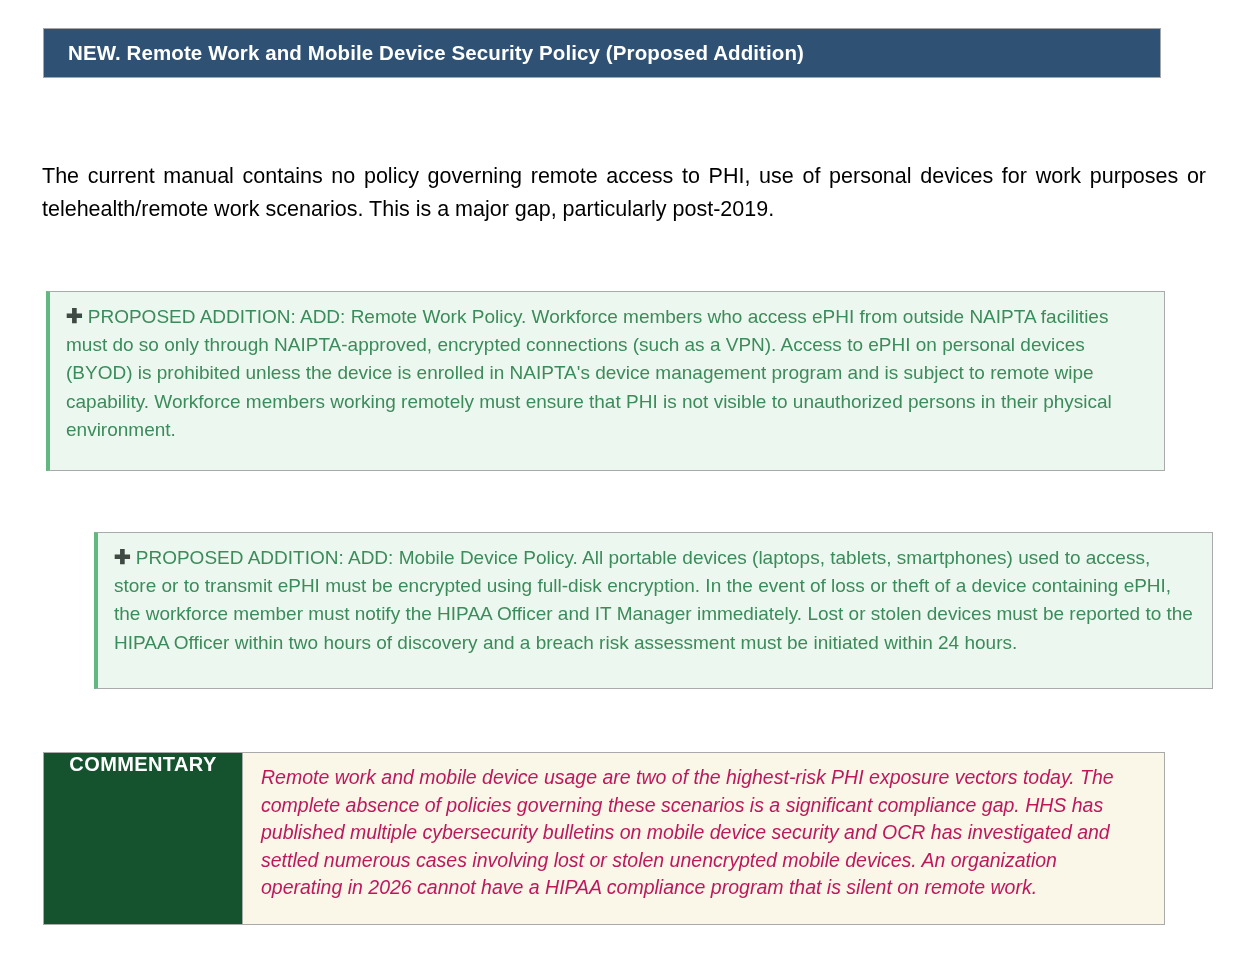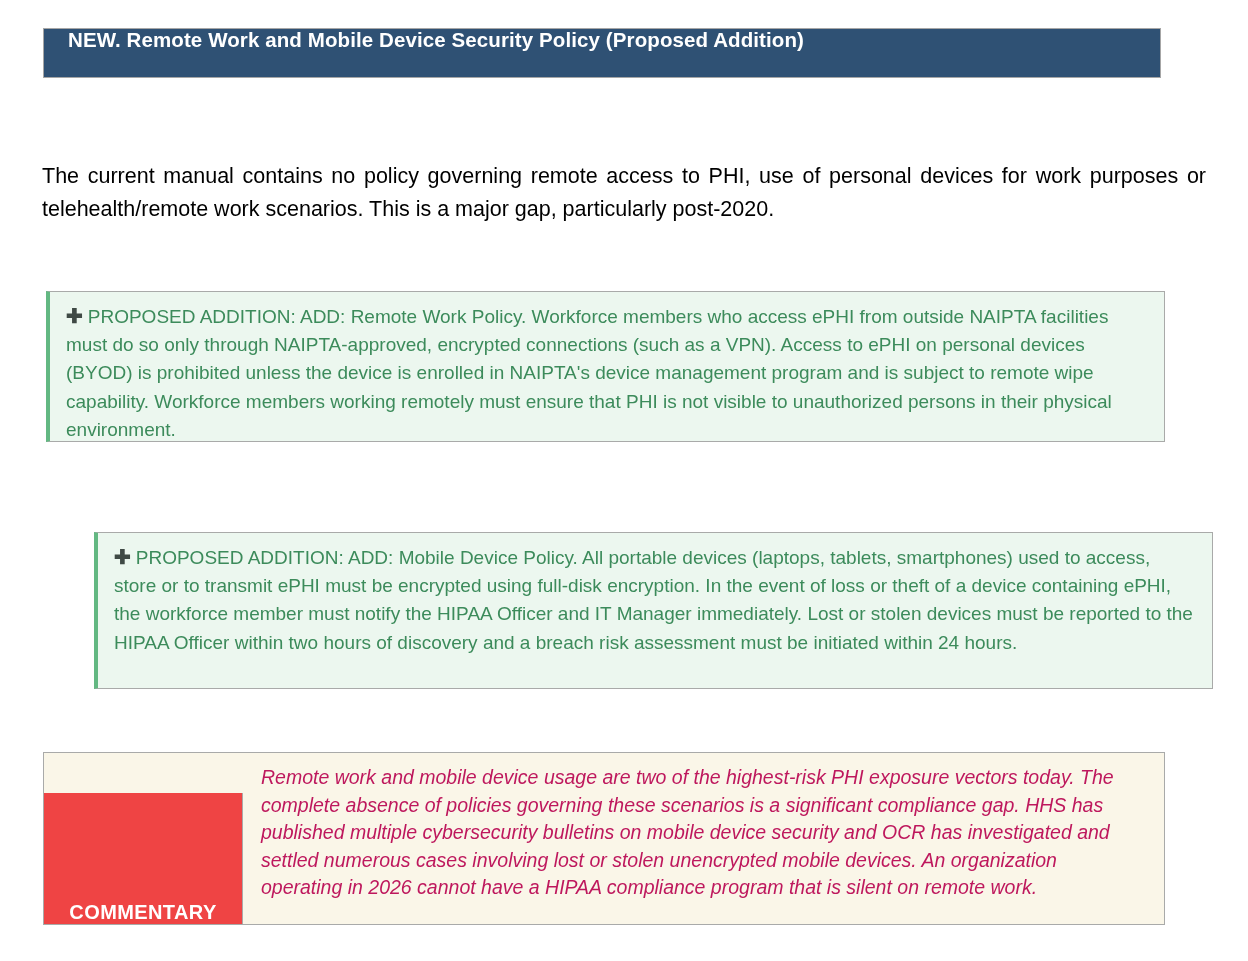--- a/index.html
+++ b/index.html
@@ -24,20 +24,21 @@
   .section-header {
     position: absolute;
     left: 43px;
     top: 28px;
     width: 1118px;
     height: 50px;
     background: #2f5174;
     border: 1px solid #a6a6a6;
     box-sizing: border-box;
     display: flex;
+    align-items: center;
   }
   .section-header .title {
     color: #ffffff;
     font-size: 20.5px;
     font-weight: bold;
     letter-spacing: 0.1px;
     padding-left: 24px;
     line-height: 1.1;
     white-space: nowrap;
   }
@@ -70,45 +71,44 @@
     color: #3c8b5b;
     font-size: 19px;
     line-height: 28.2px;
   }
   .addition-box .plus {
     color: #3f4a45;
     font-weight: bold;
     font-size: 20px;
     padding-right: 5px;
   }
-  #addition-1 { top: 291px; height: 151px; }
+  #addition-1 { top: 291px; height: 180px; }
   #addition-2 { top: 532px; height: 157px; margin-left: 48px; }
 
   
   .commentary {
     position: absolute;
     left: 43px;
     top: 752px;
     width: 1122px;
     height: 173px;
     box-sizing: border-box;
     border: 1px solid #a9aaa9;
     display: flex;
     background: #faf6e8;
   }
   .commentary .label-cell {
     width: 199px;
     flex: 0 0 199px;
-    background: #ef4444;
+    background: #14532d;
     display: flex;
-    align-items: flex-end;
+    align-items: flex-start;
     justify-content: center;
     border-right: 1px solid #a9aaa9;
     box-sizing: border-box;
-    margin-top: 40px;
   }
   .commentary .label-cell .label-text {
     color: #ffffff;
     font-size: 20px;
     font-weight: bold;
     letter-spacing: 0.4px;
     text-align: center;
   }
   .commentary .text-cell {
     flex: 1 1 auto;
@@ -126,21 +126,21 @@
 </style>
 </head>
 <body>
 
 <div class="page">
 
   <div class="section-header">
     <span class="title">NEW. Remote Work and Mobile Device Security Policy (Proposed Addition)</span>
   </div>
 
-  <p class="intro">The current manual contains no policy governing remote access to PHI, use of personal devices for work purposes or telehealth/remote work scenarios. This is a major gap, particularly post-2020.</p>
+  <p class="intro">The current manual contains no policy governing remote access to PHI, use of personal devices for work purposes or telehealth/remote work scenarios. This is a major gap, particularly post-2019.</p>
 
   <div class="addition-box" id="addition-1">
     <div class="body"><span class="plus">✚</span><span>PROPOSED ADDITION: ADD: Remote Work Policy. Workforce members who access ePHI from outside NAIPTA facilities must do so only through NAIPTA-approved, encrypted connections (such as a VPN). Access to ePHI on personal devices (BYOD) is prohibited unless the device is enrolled in NAIPTA's device management program and is subject to remote wipe capability. Workforce members working remotely must ensure that PHI is not visible to unauthorized persons in their physical environment.</span></div>
   </div>
 
   <div class="addition-box" id="addition-2">
     <div class="body"><span class="plus">✚</span><span>PROPOSED ADDITION: ADD: Mobile Device Policy. All portable devices (laptops, tablets, smartphones) used to access, store or to transmit ePHI must be encrypted using full-disk encryption. In the event of loss or theft of a device containing ePHI, the workforce member must notify the HIPAA Officer and IT Manager immediately. Lost or stolen devices must be reported to the HIPAA Officer within two hours of discovery and a breach risk assessment must be initiated within 24 hours.</span></div>
   </div>
 
   <div class="commentary">

